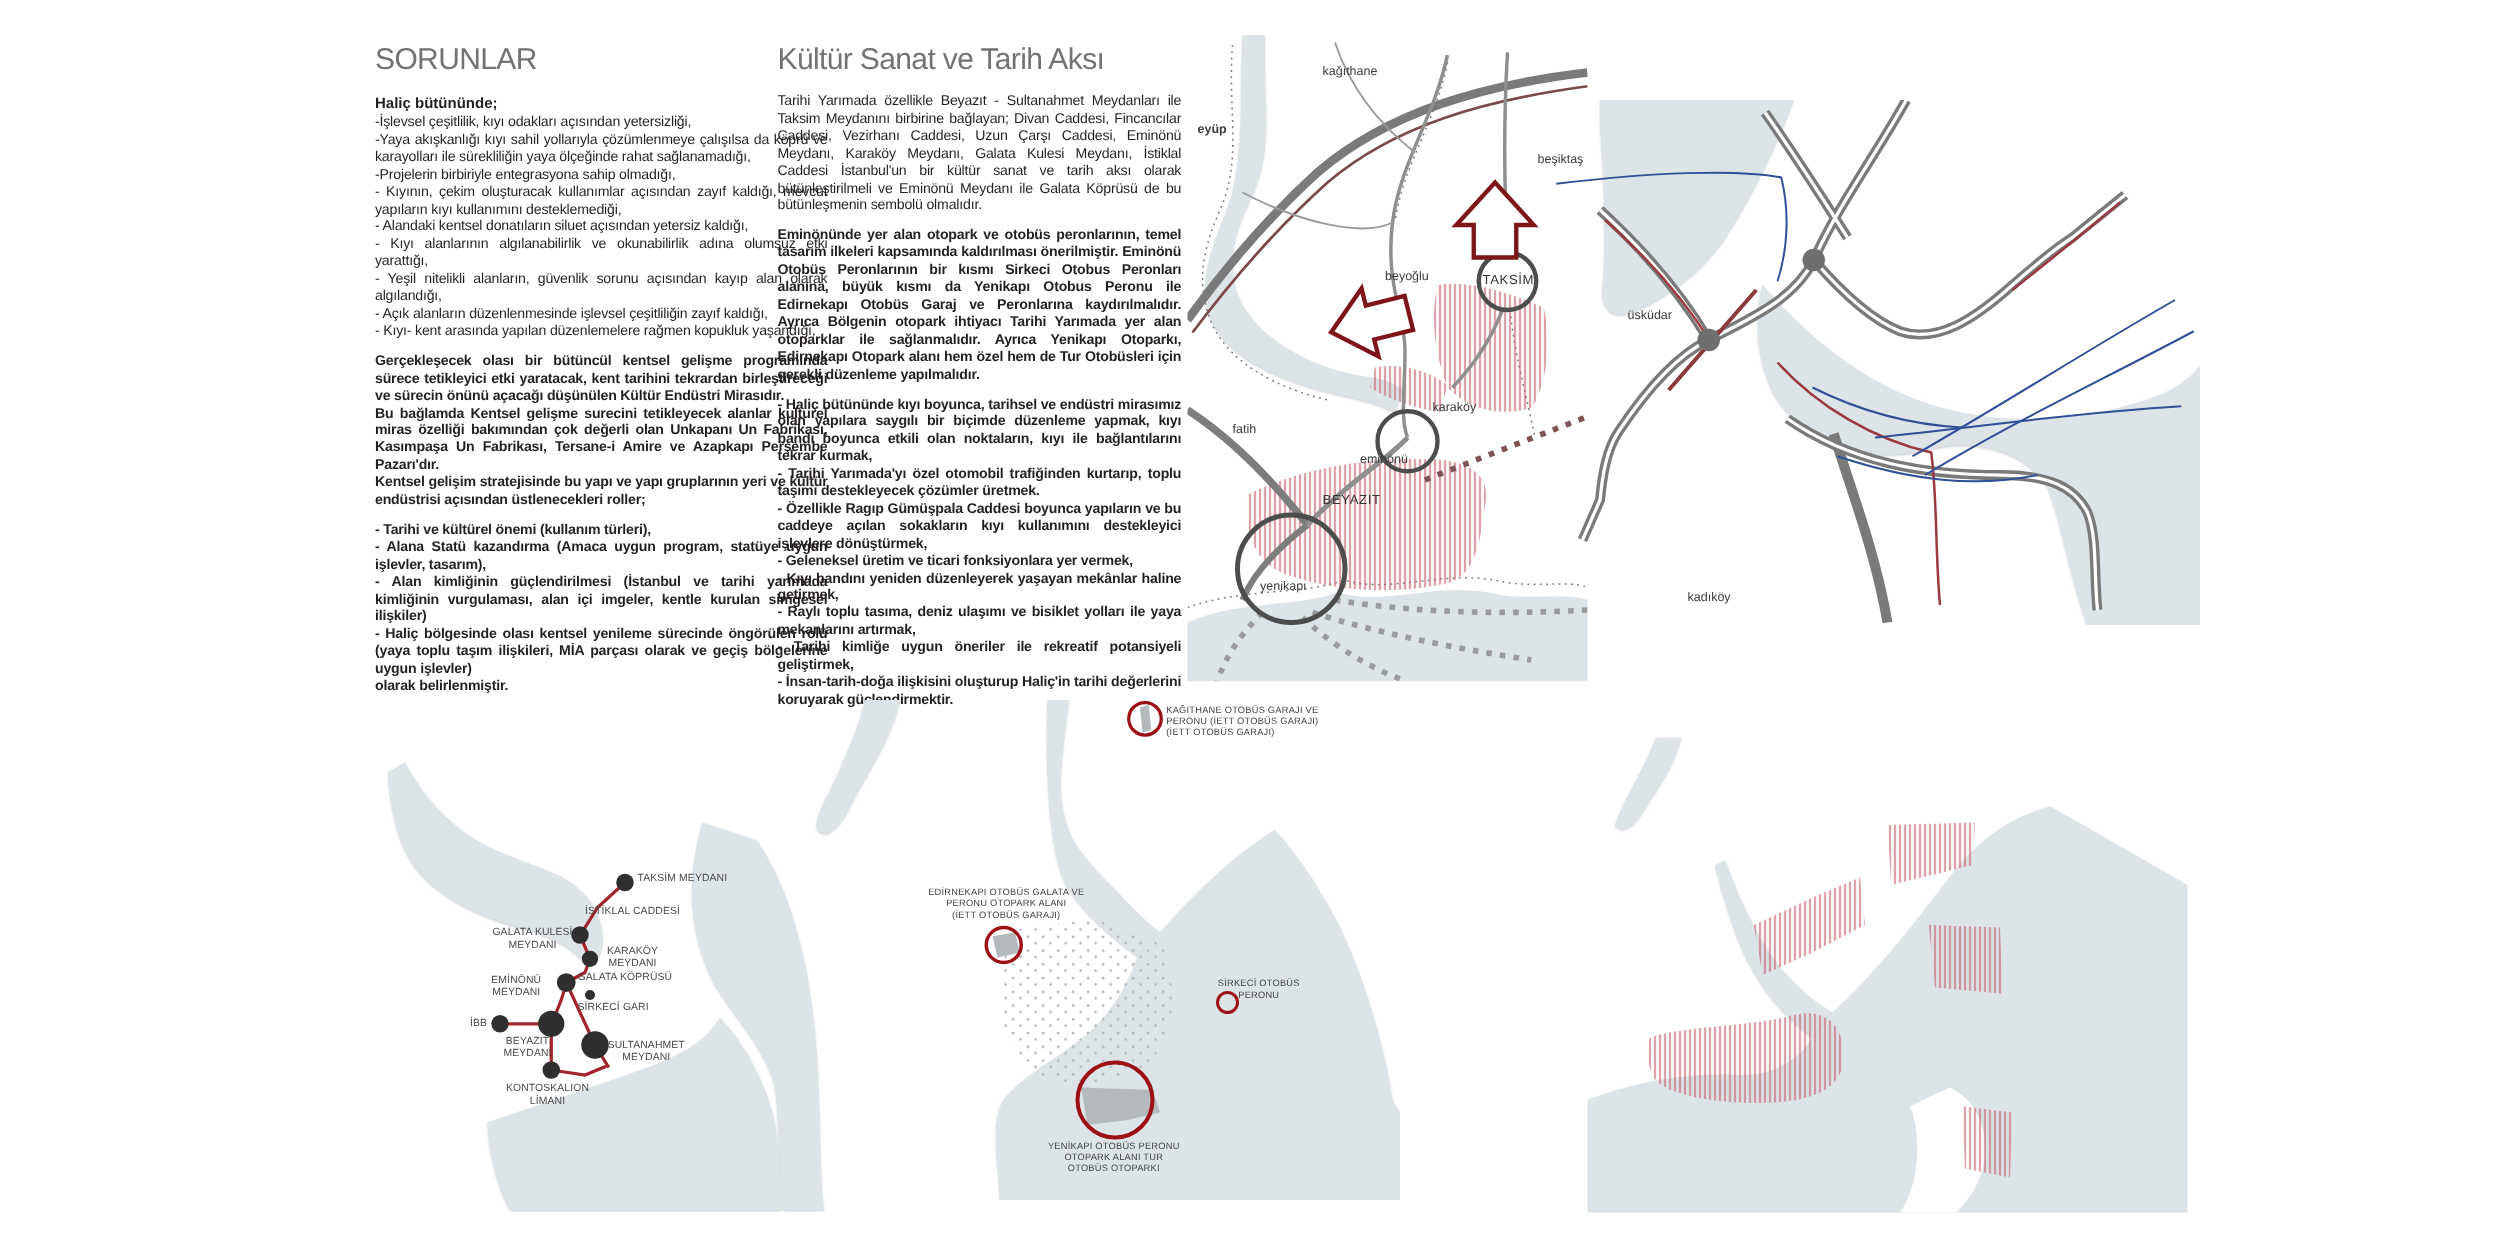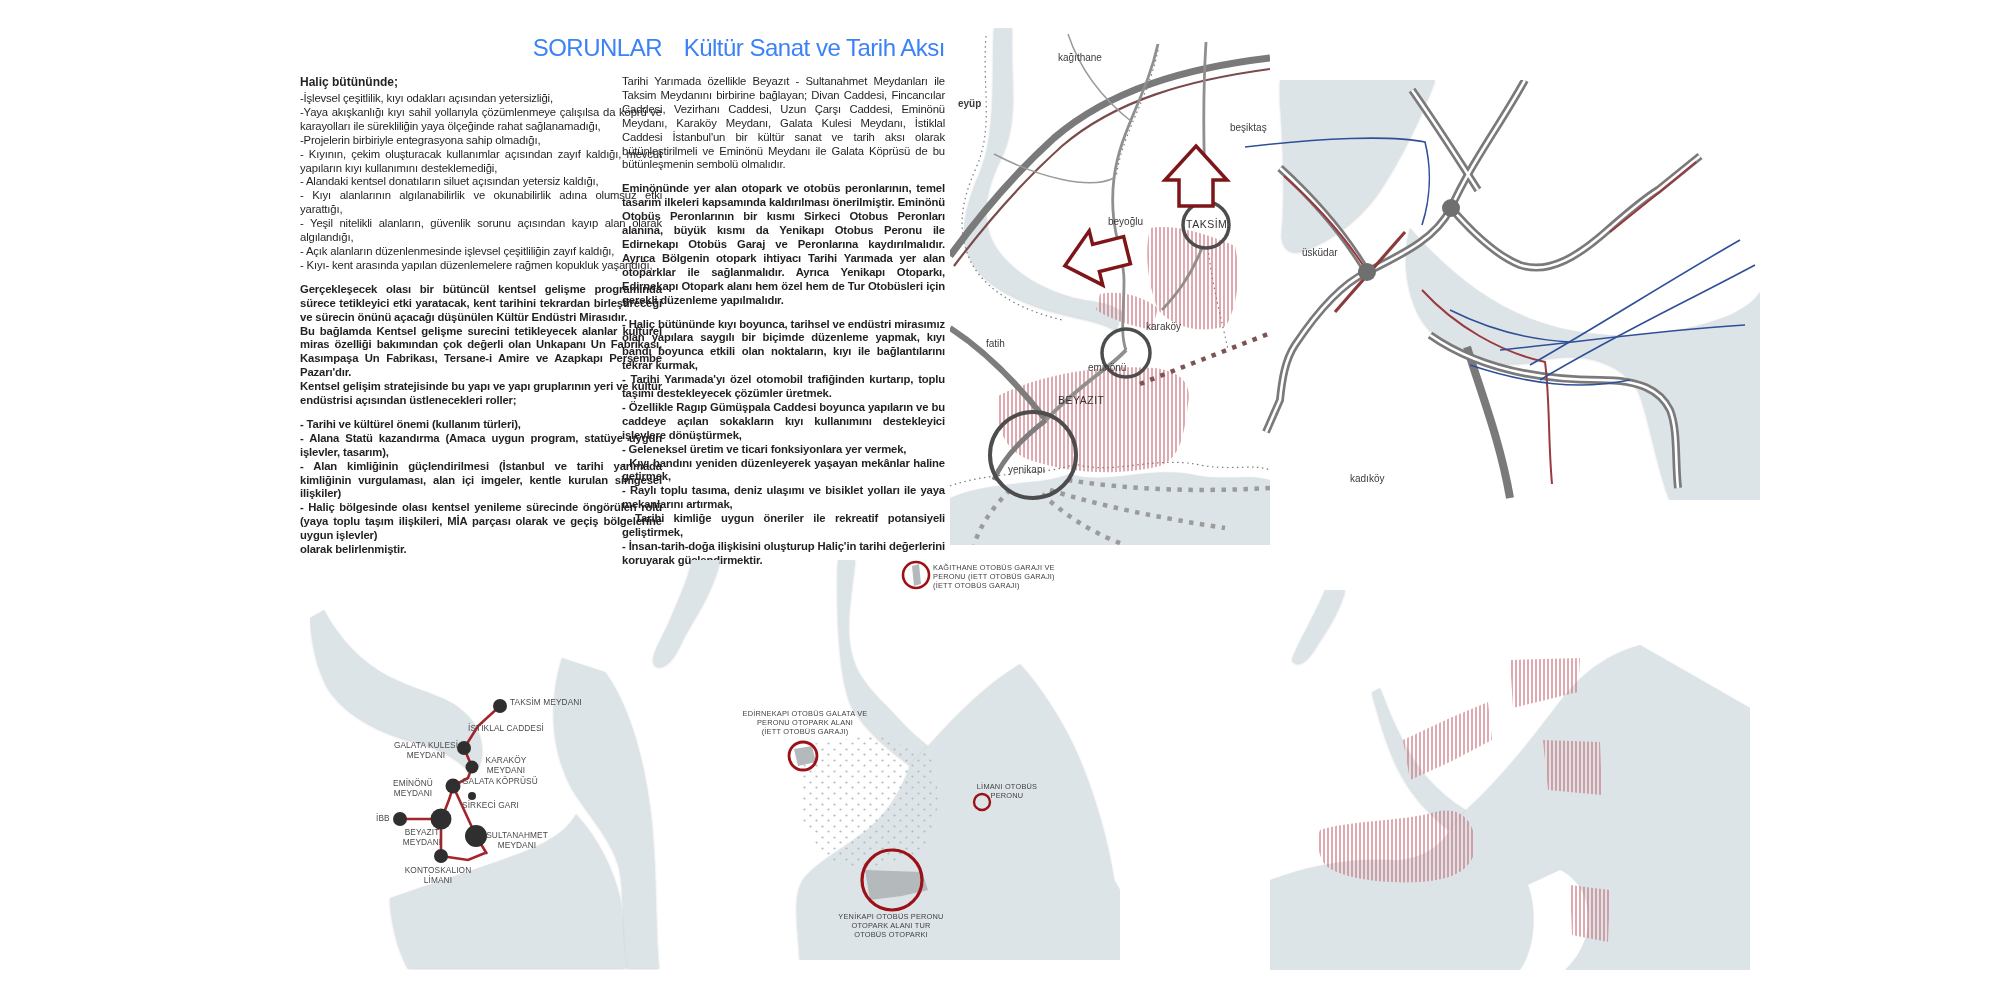--- a/index.html
+++ b/index.html
@@ -2,21 +2,21 @@
 <html><head>
 <meta charset="utf-8">
 <style>
   html,body{margin:0;padding:0;background:#fff;}
   #poster{position:relative;width:2000px;height:1000px;background:#ffffff;overflow:hidden;
           font-family:"Liberation Sans",sans-serif;color:#231f20;}
   
   .textcol{position:absolute;}
   #col-left{left:300px;top:34px;width:362px;}
   #col-mid{left:622px;top:34px;width:323px;}
-  h1.sec{font-size:24px;font-weight:400;letter-spacing:-0.5px;margin:0 0 14px 0;line-height:27px;color:#3b82f6;text-align:right;}
+  h1.sec{font-size:24px;font-weight:400;letter-spacing:-0.5px;margin:0 0 14px 0;line-height:27px;color:#737373;}
   h1.sec2{font-size:24px;font-weight:400;letter-spacing:-0.5px;margin:26px 0 12px 0;line-height:27px;color:#2a2a2a;}
   .subhead{font-size:12px;font-weight:bold;margin:0 0 3px 0;}
   .body{font-size:11.3px;line-height:13.9px;text-align:justify;white-space:pre-line;letter-spacing:-0.15px;}
   .body + .body{margin-top:10px;font-weight:bold;}
   
   .mapwrap{position:absolute;}
   svg{display:block;}
   .water{fill:#dde4e8;filter:drop-shadow(0 1.5px 1px rgba(110,120,130,0.35));}
   .maplabel{position:absolute;font-size:10px;color:#3b3b3b;white-space:pre-line;line-height:11px;}
   .maplabel.up{font-size:10.5px;letter-spacing:0.5px;color:#333;}
@@ -261,21 +261,21 @@
         <polygon points="225,310 282,312 288,330 262,336 230,340" fill="#b4b9bc"></polygon>
         <circle cx="252" cy="320" r="30" fill="none" stroke="#9c1016" stroke-width="3.2"></circle>
       </g>
     </svg>
     <div class="annlabel" style="left:293px;top:3px;">KAĞITHANE OTOBÜS GARAJI VE
 PERONU (İETT OTOBÜS GARAJI)
 (İETT OTOBÜS GARAJI)</div>
     <div class="annlabel ctr" style="left:165px;top:149px;">EDİRNEKAPI OTOBÜS GALATA VE
 PERONU OTOPARK ALANI
 (İETT OTOBÜS GARAJI)</div>
-    <div class="annlabel ctr" style="left:367px;top:222px;">LİMANI OTOBÜS
+    <div class="annlabel ctr" style="left:367px;top:222px;">SİRKECİ OTOBÜS
 PERONU</div>
     <div class="annlabel ctr" style="left:251px;top:352px;">YENİKAPI OTOBÜS PERONU
 OTOPARK ALANI TUR
 OTOBÜS OTOPARKI</div>
   </div>
 
   <div class="mapwrap" style="left:1270px;top:590px;">
     <svg width="480" height="380" viewBox="0 0 480 380">
       <defs>
         <pattern id="hatch5" width="4" height="8" patternUnits="userSpaceOnUse">

